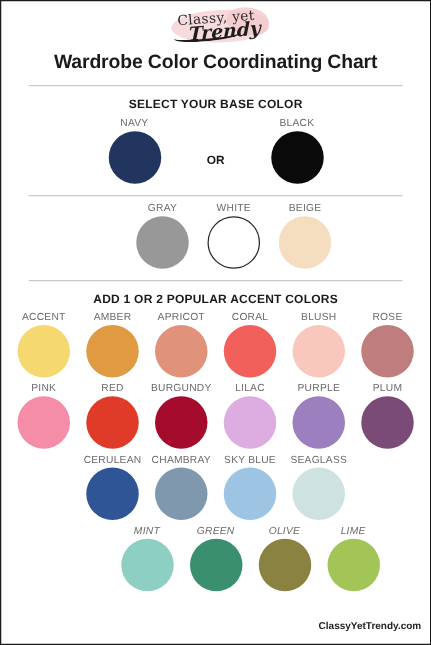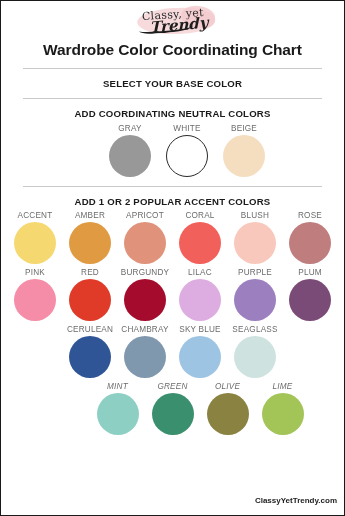--- a/index.html
+++ b/index.html
@@ -164,24 +164,34 @@
       <span class="logo-line2">Trendy</span>
     </span>
     <span class="logo-swash"></span>
   </div>
 
   <div class="title">Wardrobe Color Coordinating Chart</div>
 
   <div class="rule"></div>
 
   <div class="sec-head">SELECT YOUR BASE COLOR</div>
+  <div class="row base-row">
+    <div class="swatch">
+      <span class="label">NAVY</span>
+      <span class="dot" style="background: rgb(33, 53, 95);"></span>
+    </div>
+    <div class="or">OR</div>
+    <div class="swatch">
+      <span class="label">BLACK</span>
+      <span class="dot" style="background: rgb(10, 10, 10);"></span>
+    </div>
+  </div>
 
   <div class="rule"></div>
 
-  <div class="sec-head">ADD COORDINATING NEUTRAL COLORS</div>
   <div class="row neutral-row">
     <div class="swatch">
       <span class="label">GRAY</span>
       <span class="dot" style="background: rgb(152, 152, 152);"></span>
     </div>
     <div class="swatch">
       <span class="label">WHITE</span>
       <span class="dot outlined" style="background: rgb(255, 255, 255);"></span>
     </div>
     <div class="swatch">

